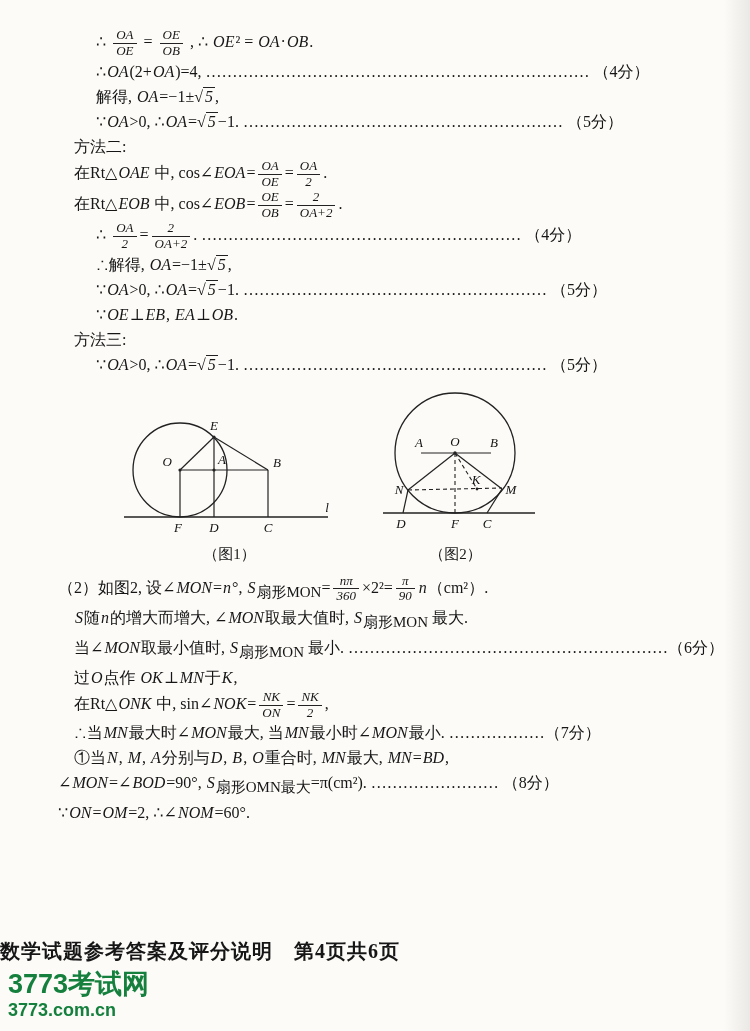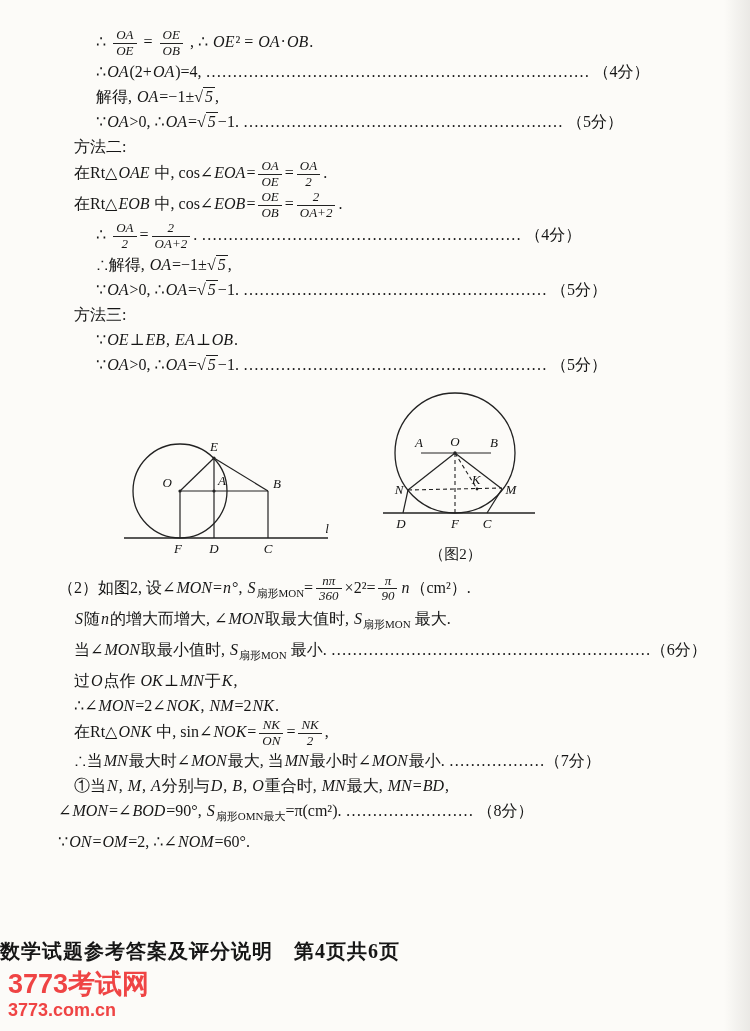--- a/index.html
+++ b/index.html
@@ -23,32 +23,32 @@
   .var{font-style:italic;padding:0 1px;}
   .frac{
     display:inline-block;vertical-align:middle;text-align:center;
     font-size:13px;line-height:1.15;font-style:italic;margin:0 3px;
   }
   .frac .num{display:block;border-bottom:1px solid #222;padding:0 3px;}
   .frac .den{display:block;padding:0 3px;}
   .sqrt{display:inline-block;white-space:nowrap;}
   .sq-sign{font-style:normal;}
   .sq-rad{border-top:1px solid #222;font-style:italic;padding:0 2px;}
-  sub.ssub{font-size:11px;vertical-align:-4px;letter-spacing:0;}
+  sub.ssub{font-size:15px;vertical-align:-4px;letter-spacing:0;}
   .figures{display:flex;gap:26px;margin:8px 0 10px 64px;align-items:flex-end;}
   .figure{text-align:center;}
   .figure svg{display:block;}
   .fig-caption{font-size:15px;margin-top:2px;}
   .flabel{font:italic 13px "Liberation Serif",serif;fill:#111;}
   .footer{
     position:absolute;left:0;right:0;top:938px;text-align:left;
     font-size:20px;font-weight:bold;letter-spacing:1px;
   }
   .watermark{
-    position:absolute;left:8px;bottom:10px;color:#ef4444;
+    position:absolute;left:8px;bottom:10px;color:#15803d;
     font-family:"Liberation Sans","DejaVu Sans",sans-serif;font-weight:bold;line-height:1.15;
   }
   .wm1{font-size:27px;}
   .wm2{font-size:18px;}
 </style>
 </head>
 <body>
 
 <div class="page">
   <div class="content">
@@ -57,22 +57,22 @@
         <div class="line ind-2"><span>∴ </span><span class="frac"><span class="num">OA</span><span class="den">OE</span></span><span> = </span><span class="frac"><span class="num">OE</span><span class="den">OB</span></span><span> ,  ∴ </span><span class="var">OE</span><span>² = </span><span class="var">OA</span><span>·</span><span class="var">OB</span><span>.</span></div>
         <div class="line ind-2"><span>∴</span><span class="var">OA</span><span>(2+</span><span class="var">OA</span><span>)=4,  </span><span>………………………………………………………………</span><span> （4分）</span></div>
         <div class="line ind-2"><span>解得, </span><span class="var">OA</span><span>=−1±</span><span class="sqrt"><span class="sq-sign">√</span><span class="sq-rad">5</span></span><span>,</span></div>
         <div class="line ind-2"><span>∵</span><span class="var">OA</span><span>&gt;0, ∴</span><span class="var">OA</span><span>=</span><span class="sqrt"><span class="sq-sign">√</span><span class="sq-rad">5</span></span><span>−1. </span><span>……………………………………………………</span><span> （5分）</span></div>
         <div class="line ind-0"><span>方法二:</span></div>
         <div class="line ind-0"><span>在Rt△</span><span class="var">OAE</span><span> 中, cos∠</span><span class="var">EOA</span><span>=</span><span class="frac"><span class="num">OA</span><span class="den">OE</span></span><span>=</span><span class="frac"><span class="num">OA</span><span class="den">2</span></span><span>.</span></div>
         <div class="line ind-0"><span>在Rt△</span><span class="var">EOB</span><span> 中, cos∠</span><span class="var">EOB</span><span>=</span><span class="frac"><span class="num">OE</span><span class="den">OB</span></span><span>=</span><span class="frac"><span class="num">2</span><span class="den">OA+2</span></span><span>.</span></div>
         <div class="line ind-2"><span>∴ </span><span class="frac"><span class="num">OA</span><span class="den">2</span></span><span>=</span><span class="frac"><span class="num">2</span><span class="den">OA+2</span></span><span>.   </span><span>……………………………………………………</span><span> （4分）</span></div>
         <div class="line ind-2"><span>∴解得, </span><span class="var">OA</span><span>=−1±</span><span class="sqrt"><span class="sq-sign">√</span><span class="sq-rad">5</span></span><span>,</span></div>
         <div class="line ind-2"><span>∵</span><span class="var">OA</span><span>&gt;0, ∴</span><span class="var">OA</span><span>=</span><span class="sqrt"><span class="sq-sign">√</span><span class="sq-rad">5</span></span><span>−1.  </span><span>…………………………………………………</span><span>  （5分）</span></div>
+        <div class="line ind-2"><span>∵</span><span class="var">OE</span><span>⊥</span><span class="var">EB</span><span>, </span><span class="var">EA</span><span>⊥</span><span class="var">OB</span><span>.</span></div>
         <div class="line ind-0"><span>方法三:</span></div>
-        <div class="line ind-2"><span>∵</span><span class="var">OE</span><span>⊥</span><span class="var">EB</span><span>, </span><span class="var">EA</span><span>⊥</span><span class="var">OB</span><span>.</span></div>
         <div class="line ind-2"><span>∵</span><span class="var">OA</span><span>&gt;0, ∴</span><span class="var">OA</span><span>=</span><span class="sqrt"><span class="sq-sign">√</span><span class="sq-rad">5</span></span><span>−1.  </span><span>…………………………………………………</span><span>  （5分）</span></div>
       </div>
 
     <div class="figures">
       <div class="figure">
         <svg width="215" height="152" viewBox="0 0 215 152">
           <circle cx="58" cy="79" r="47" fill="none" stroke="#222" stroke-width="1.3"></circle>
           <line x1="2" y1="126" x2="206" y2="126" stroke="#222" stroke-width="1.4"></line>
           <line x1="58" y1="79" x2="146" y2="79" stroke="#222" stroke-width="1.2"></line>
           <line x1="58" y1="79" x2="92" y2="46" stroke="#222" stroke-width="1.2"></line>
@@ -85,20 +85,21 @@
           <circle cx="92" cy="79" r="1.6" fill="#222"></circle>
           <text class="flabel" x="92" y="39" text-anchor="middle">E</text>
           <text class="flabel" x="50" y="75" text-anchor="end">O</text>
           <text class="flabel" x="96" y="73" text-anchor="start">A</text>
           <text class="flabel" x="151" y="76" text-anchor="start">B</text>
           <text class="flabel" x="56" y="141" text-anchor="middle">F</text>
           <text class="flabel" x="92" y="141" text-anchor="middle">D</text>
           <text class="flabel" x="146" y="141" text-anchor="middle">C</text>
           <text class="flabel" x="205" y="121" text-anchor="middle">l</text>
         </svg>
+        <div class="fig-caption">（图1）</div>
       </div>
 
       <div class="figure">
         <svg width="185" height="158" viewBox="0 0 185 158">
           <circle cx="92" cy="68" r="60" fill="none" stroke="#222" stroke-width="1.3"></circle>
           <line x1="20" y1="128" x2="172" y2="128" stroke="#222" stroke-width="1.4"></line>
           <line x1="58" y1="68" x2="128" y2="68" stroke="#222" stroke-width="1.2"></line>
           <line x1="92" y1="68" x2="45" y2="105" stroke="#222" stroke-width="1.2"></line>
           <line x1="92" y1="68" x2="139" y2="104" stroke="#222" stroke-width="1.2"></line>
           <line x1="45" y1="105" x2="40" y2="128" stroke="#222" stroke-width="1.2"></line>
@@ -120,21 +121,20 @@
         </svg>
         <div class="fig-caption">（图2）</div>
       </div>
     </div>
 
     <div id="lines-bottom">
         <div class="line ind-q"><span>（2）如图2, 设∠</span><span class="var">MON</span><span>=</span><span class="var">n</span><span>°, </span><span class="var">S</span><sub class="ssub">扇形MON</sub><span>=</span><span class="frac"><span class="num">nπ</span><span class="den">360</span></span><span>×2²=</span><span class="frac"><span class="num">π</span><span class="den">90</span></span><span class="var">n</span><span>（cm²）.</span></div>
         <div class="line ind-1"><span class="var">S</span><span>随</span><span class="var">n</span><span>的增大而增大, ∠</span><span class="var">MON</span><span>取最大值时, </span><span class="var">S</span><sub class="ssub">扇形MON</sub><span> 最大.</span></div>
         <div class="line ind-1"><span>当∠</span><span class="var">MON</span><span>取最小值时, </span><span class="var">S</span><sub class="ssub">扇形MON</sub><span> 最小. </span><span>……………………………………………………</span><span>（6分）</span></div>
         <div class="line ind-1"><span>过</span><span class="var">O</span><span>点作 </span><span class="var">OK</span><span>⊥</span><span class="var">MN</span><span>于</span><span class="var">K</span><span>,</span></div>
-        <div class="line ind-1"><span>∴∠</span><span class="var">MON</span><span>=2∠</span><span class="var">NOK</span><span>, </span><span class="var">NM</span><span>=2</span><span class="var">NK</span><span>.</span></div>
         <div class="line ind-1"><span>在Rt△</span><span class="var">ONK</span><span> 中, sin∠</span><span class="var">NOK</span><span>=</span><span class="frac"><span class="num">NK</span><span class="den">ON</span></span><span>=</span><span class="frac"><span class="num">NK</span><span class="den">2</span></span><span>,</span></div>
         <div class="line ind-1"><span>∴当</span><span class="var">MN</span><span>最大时∠</span><span class="var">MON</span><span>最大, 当</span><span class="var">MN</span><span>最小时∠</span><span class="var">MON</span><span>最小. </span><span>………………</span><span>（7分）</span></div>
         <div class="line ind-1"><span>①当</span><span class="var">N</span><span>, </span><span class="var">M</span><span>, </span><span class="var">A</span><span>分别与</span><span class="var">D</span><span>, </span><span class="var">B</span><span>, </span><span class="var">O</span><span>重合时, </span><span class="var">MN</span><span>最大, </span><span class="var">MN</span><span>=</span><span class="var">BD</span><span>,</span></div>
         <div class="line ind-3"><span>∠</span><span class="var">MON</span><span>=∠</span><span class="var">BOD</span><span>=90°, </span><span class="var">S</span><sub class="ssub">扇形OMN最大</sub><span>=π(cm²). </span><span>……………………</span><span> （8分）</span></div>
         <div class="line ind-3"><span>∵</span><span class="var">ON</span><span>=</span><span class="var">OM</span><span>=2, ∴∠</span><span class="var">NOM</span><span>=60°.</span></div>
       </div>
   </div>
 
   <div class="footer">数学试题参考答案及评分说明　第4页共6页</div>
 

